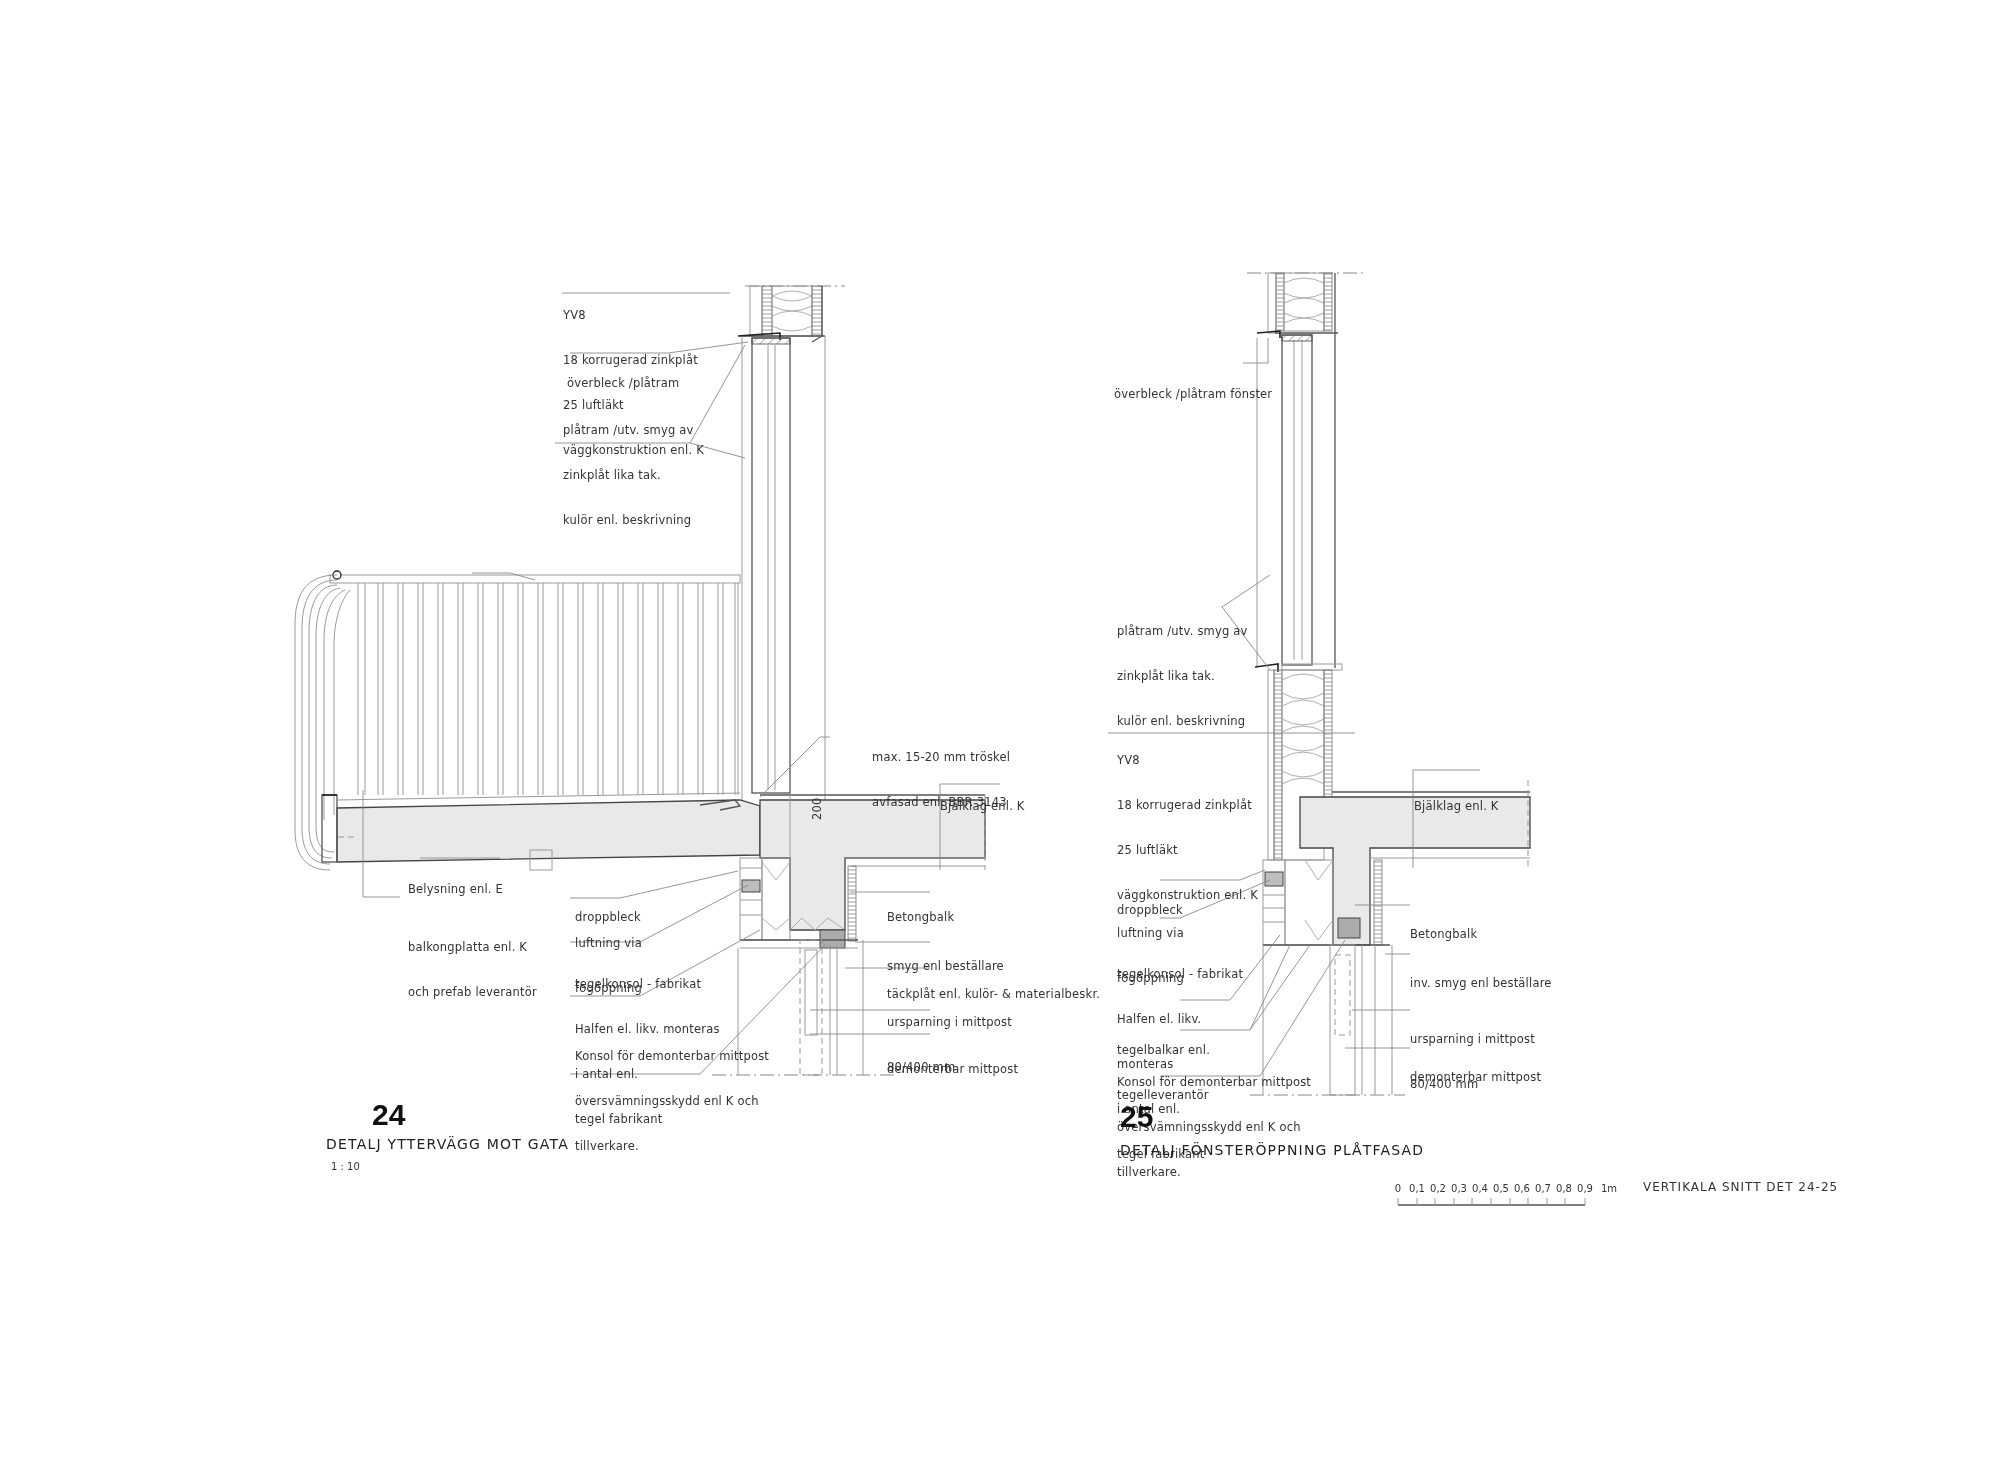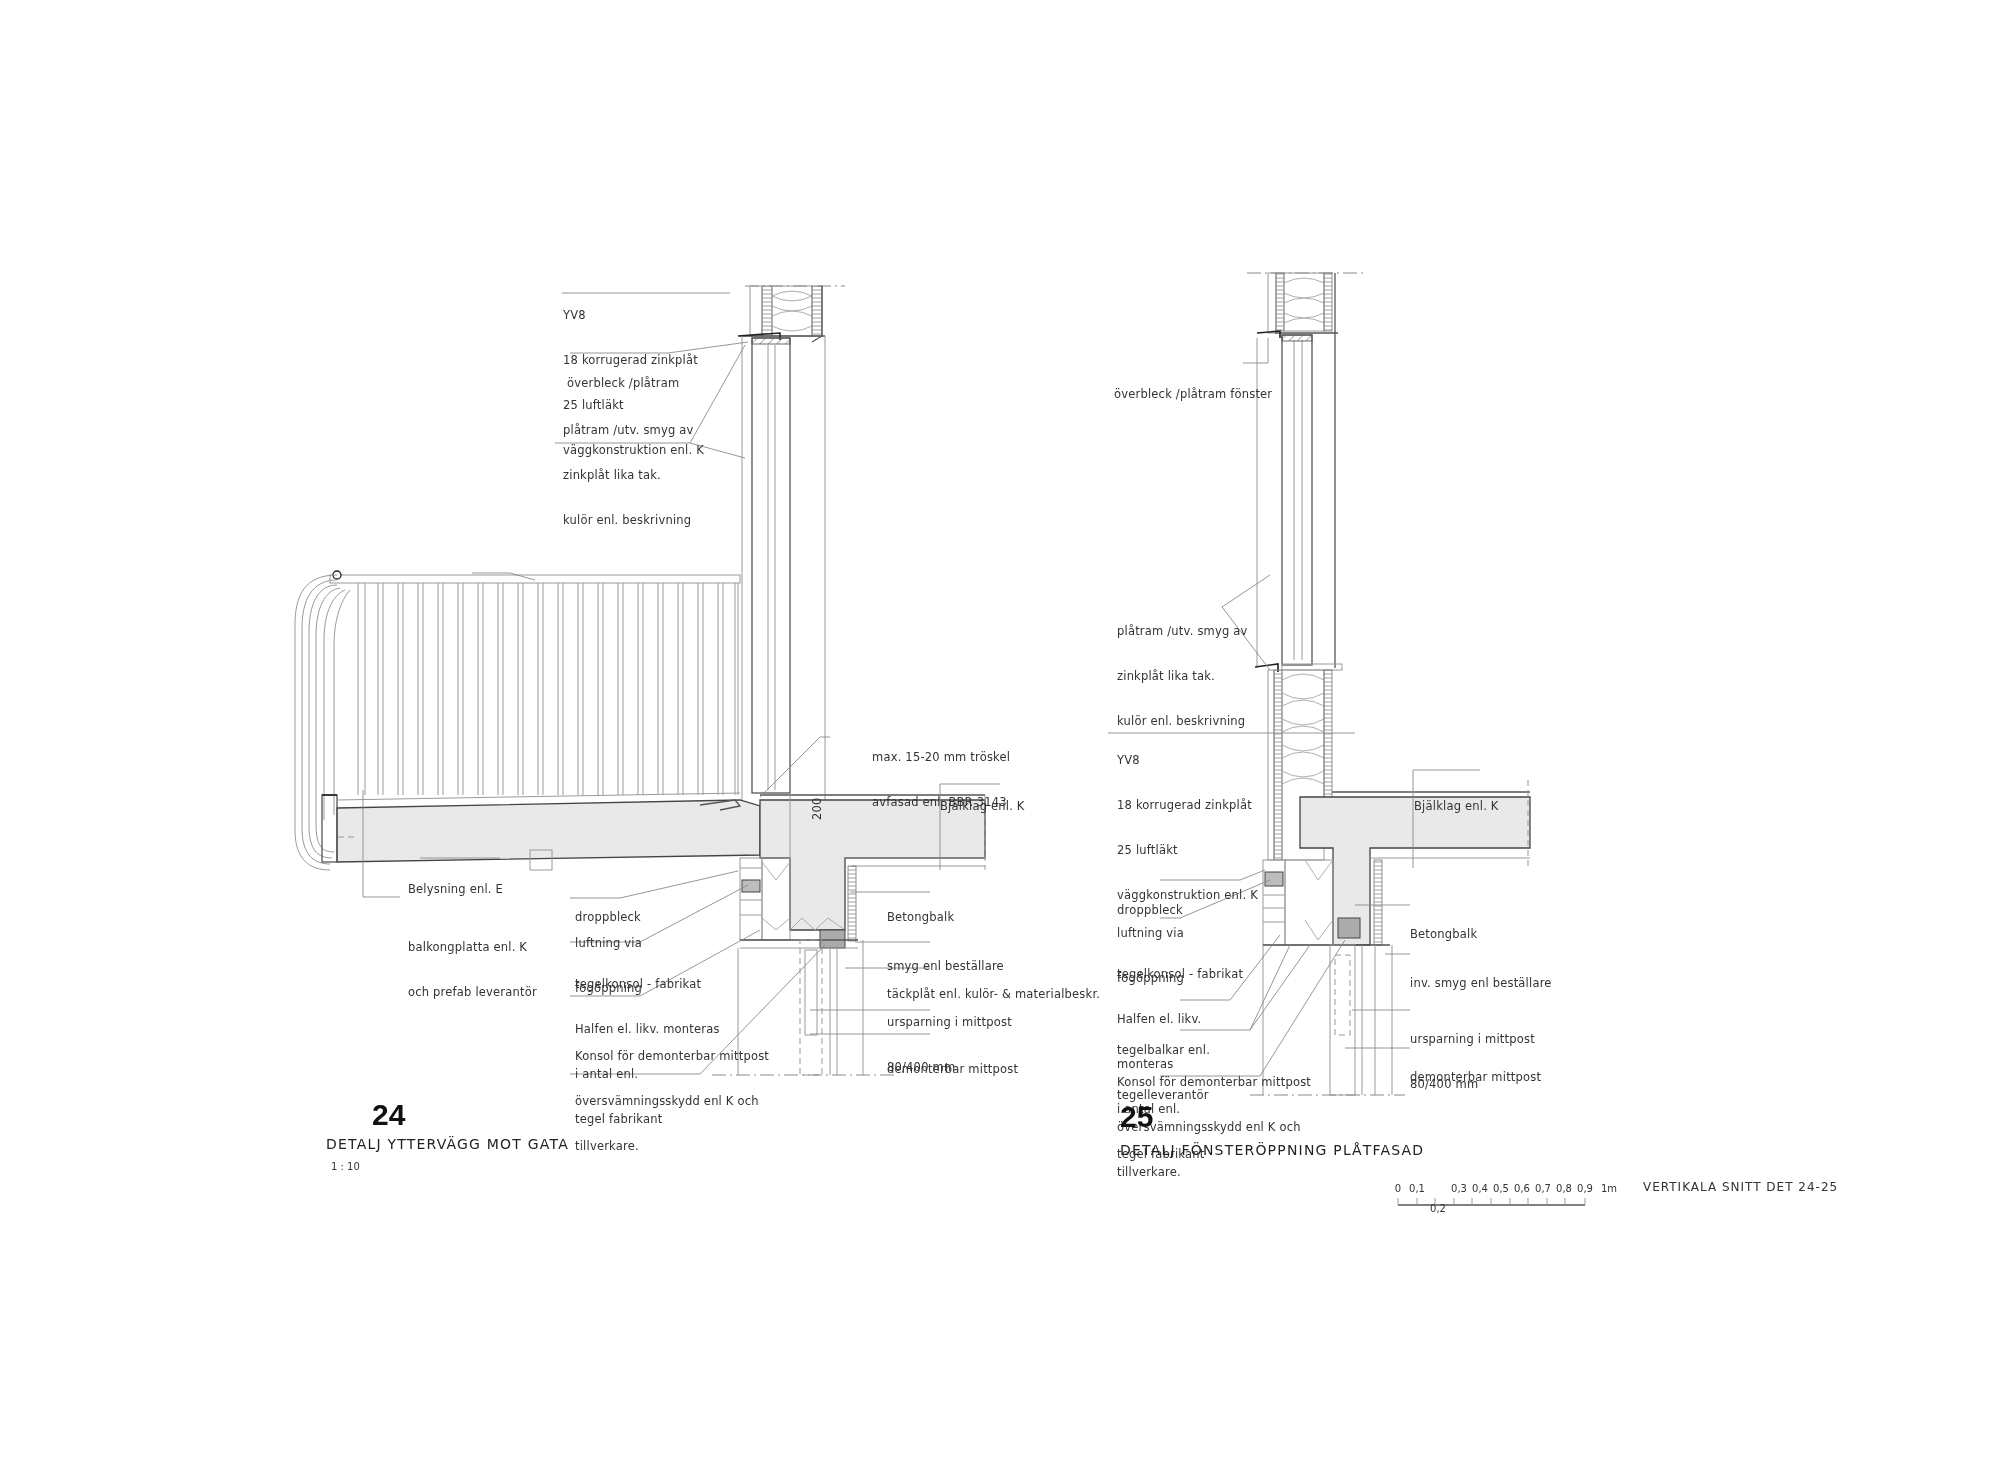--- a/index.html
+++ b/index.html
@@ -375,21 +375,21 @@
 <div class="lbl" style="left:1410px;top:1040px;">
   <span class="ln">demonterbar mittpost</span>
 </div>
 
 <div class="num" style="left:1120px;top:1100px;">25</div>
 <div class="ttl" style="left:1120px;top:1106px;margin-top:36px;">DETALJ FÖNSTERÖPPNING PLÅTFASAD</div>
 
 <div>
   <span class="sbl" style="left:1398px;top:1183px;">0</span>
   <span class="sbl" style="left:1417px;top:1183px;">0,1</span>
-  <span class="sbl" style="left:1438px;top:1183px;margin-top:20px;">0,2</span>
+  <span class="sbl" style="left:1438px;top:1183px;">0,2</span>
   <span class="sbl" style="left:1459px;top:1183px;">0,3</span>
   <span class="sbl" style="left:1480px;top:1183px;">0,4</span>
   <span class="sbl" style="left:1501px;top:1183px;">0,5</span>
   <span class="sbl" style="left:1522px;top:1183px;">0,6</span>
   <span class="sbl" style="left:1543px;top:1183px;text-align:center;">0,7</span>
   <span class="sbl" style="left:1564px;top:1183px;">0,8</span>
   <span class="sbl" style="left:1585px;top:1183px;">0,9</span>
   <span class="sbl" style="left:1609px;top:1183px;">1m</span>
 </div>
 <div class="sheet-title" style="left:1643px;top:1180px;">VERTIKALA SNITT  DET 24-25</div>

